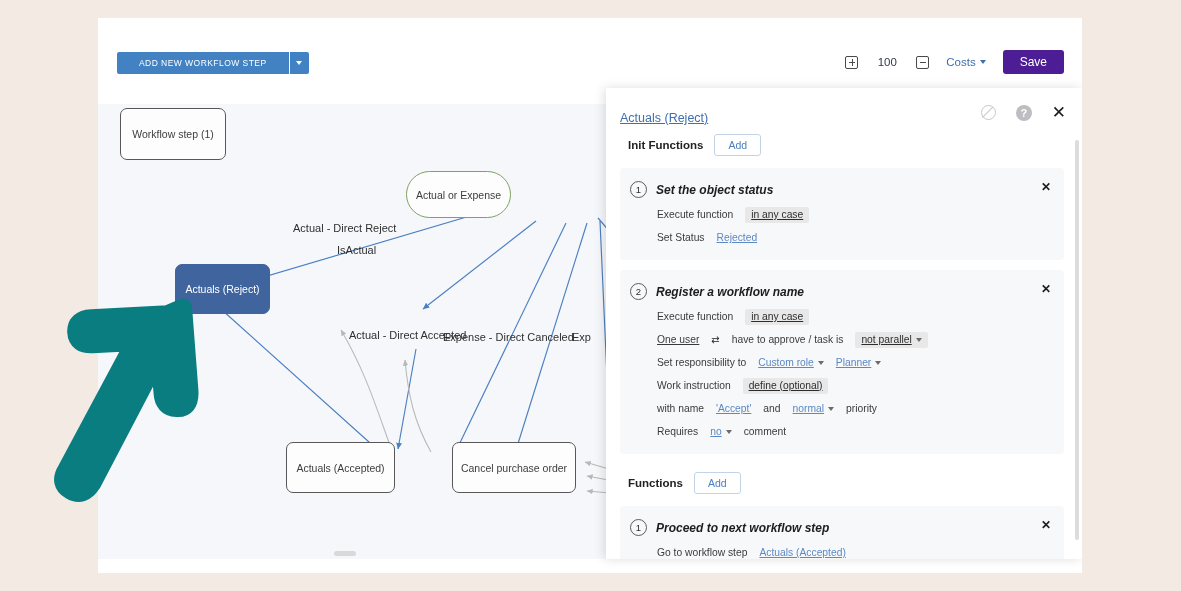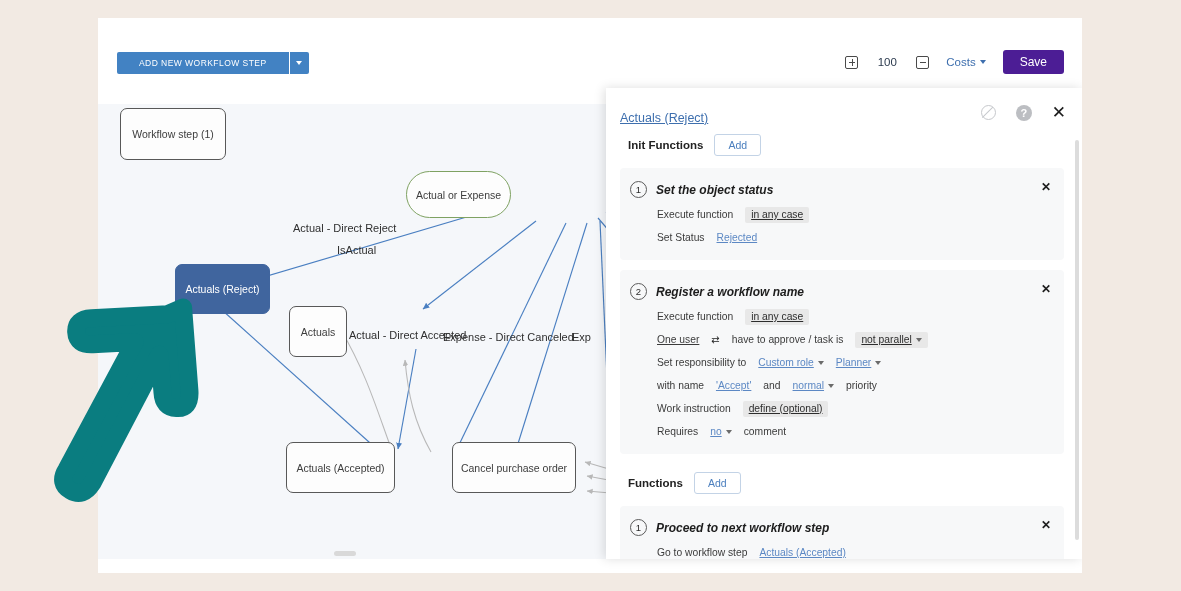--- a/index.html
+++ b/index.html
@@ -347,23 +347,20 @@
     </div>
 
     <div class="node start" style="left:308px; top:67px; width:105px; height:47px;">
       <span>Actual or Expense</span>
     </div>
 
     <div class="node sel" style="left:77px; top:160px; width:95px; height:50px;">
       <span>Actuals (Reject)</span>
     </div>
 
-    <div class="node" style="left:191px; top:202px; width:58px; height:51px;">
-      <span>Actuals</span>
-    </div>
 
     <div class="node" style="left:188px; top:338px; width:109px; height:51px;">
       <span>Actuals (Accepted)</span>
     </div>
 
     <div class="node" style="left:354px; top:338px; width:124px; height:51px;">
       <span>Cancel purchase order</span>
     </div>
 
     <div class="edge-label" style="left:195px; top:118px;">Actual - Direct Reject</div>
@@ -437,36 +434,36 @@
             <span class="lnk">Custom role</span>
             <span class="caret-g"></span>
           </span>
           <span class="dd">
             <span class="lnk">Planner</span>
             <span class="caret-g"></span>
           </span>
         </div>
 
         <div class="row">
+          <span>Work instruction</span>
+          <span class="chip">define (optional)</span>
+        </div>
+
+        <div class="row">
           <span>with name</span>
           <span class="lnk">'Accept'</span>
           <span>and</span>
           <span class="dd">
             <span class="lnk">normal</span>
             <span class="caret-g"></span>
           </span>
           <span>priority</span>
         </div>
 
         <div class="row">
-          <span>Work instruction</span>
-          <span class="chip">define (optional)</span>
-        </div>
-
-        <div class="row">
           <span>Requires</span>
           <span class="dd">
             <span class="lnk">no</span>
             <span class="caret-g"></span>
           </span>
           <span>comment</span>
         </div>
       </div>
 
       <div class="sec-head" style="margin-top:18px;">

